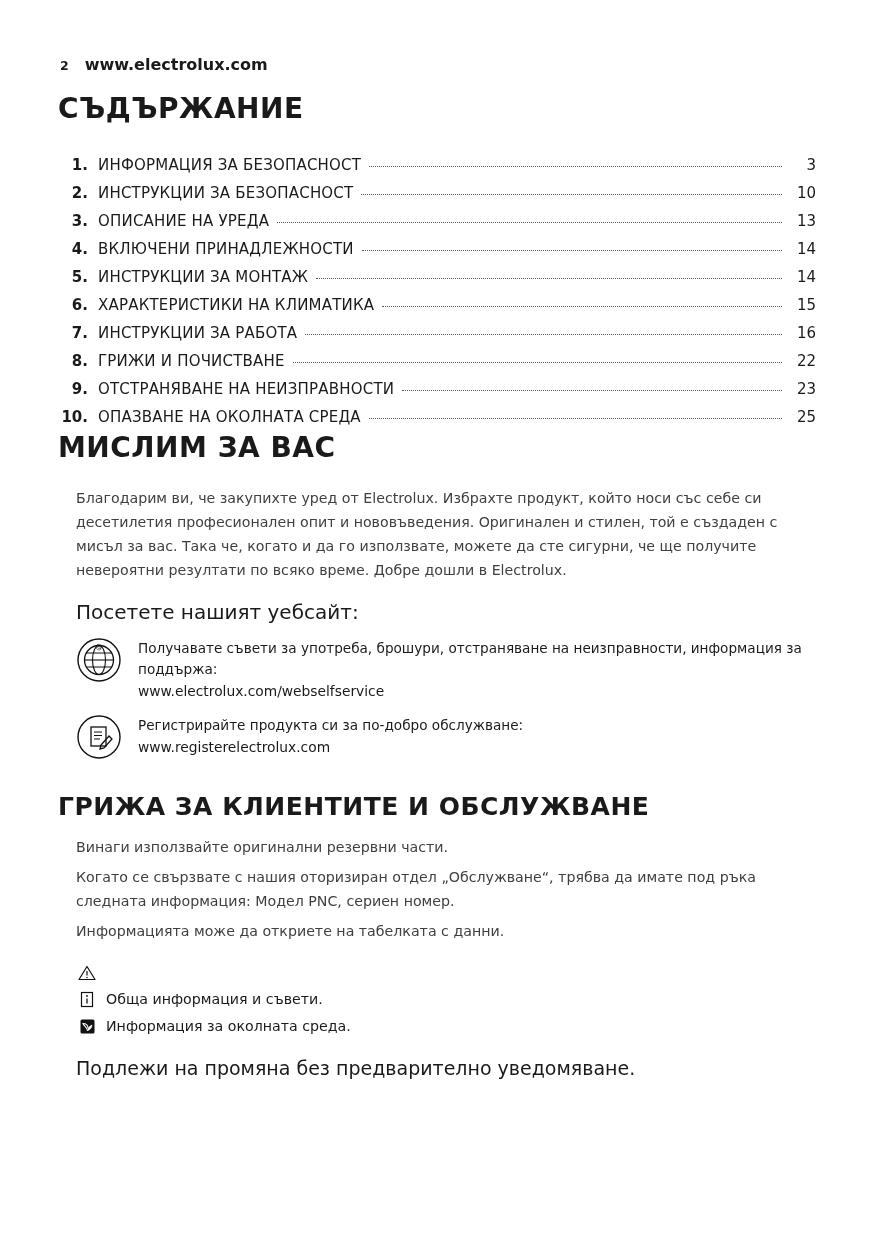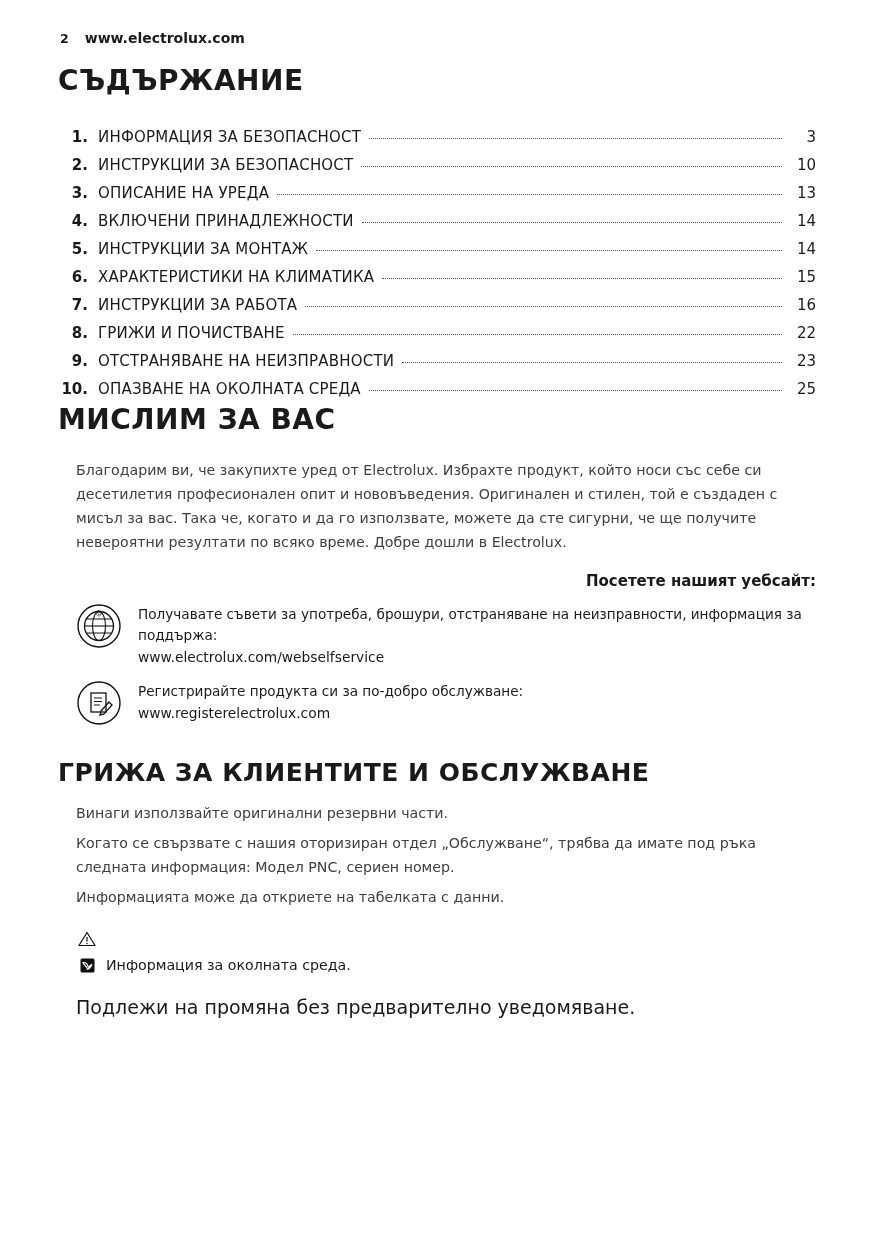--- a/index.html
+++ b/index.html
@@ -29,21 +29,21 @@
     display: flex;
     align-items: baseline;
     gap: 16px;
     font-size: 12.5px;
     font-weight: bold;
     color: #1a1a1a;
     margin-left: 2px;
     margin-bottom: 18px;
   }
   .header .pagenum { font-size: 12.5px; }
-  .header .site { font-size: 14px; }
+  .header .site { font-size: 16px; margin-top: 25px; }
 
   
   h1.title {
     font-family: "DejaVu Sans", sans-serif;
     font-weight: bold;
     font-size: 28px;
     letter-spacing: 0.5px;
     margin: 0 0 26px 0;
     color: #1a1a1a;
   }
@@ -100,25 +100,24 @@
   .para {
     font-size: 14.2px;
     line-height: 24px;
     color: #404040;
     margin: 0 0 16px 0;
     padding-left: 18px;
     max-width: 748px;
   }
   .para.tight { margin-bottom: 6px; }
   .bold-label {
-    font-weight: bold;
-    font-size: 15px;
+    font-weight: normal;
+    font-size: 20px;
     padding-left: 18px;
     margin: 18px 0 12px 0;
-    text-align: right;
   }
 
   
   .iconrow {
     display: flex;
     align-items: flex-start;
     padding-left: 18px;
     margin-bottom: 11px;
   }
   .iconrow .icon {
@@ -299,20 +298,30 @@
       <span class="gi">
         <svg width="18" height="16" viewBox="0 0 18 16">
           <path d="M9 1.5 L17 14.5 L1 14.5 Z" fill="none" stroke="#111" stroke-width="1.2" stroke-linejoin="round"></path>
           <line x1="9" y1="6" x2="9" y2="10.5" stroke="#111" stroke-width="1.2"></line>
           <circle cx="9" cy="12.4" r="0.75" fill="#111"></circle>
         </svg>
       </span>
     </div>
     <div class="lrow">
       <span class="gi">
+        <svg width="16" height="17" viewBox="0 0 16 17">
+          <rect x="2.5" y="1.5" width="11" height="14" fill="none" stroke="#111" stroke-width="1.2"></rect>
+          <circle cx="8" cy="5" r="0.9" fill="#111"></circle>
+          <line x1="8" y1="7.5" x2="8" y2="12.5" stroke="#111" stroke-width="1.3"></line>
+        </svg>
+      </span>
+      <span class="ltext">Обща информация и съвети.</span>
+    </div>
+    <div class="lrow">
+      <span class="gi">
         <svg width="17" height="17" viewBox="0 0 17 17">
           <rect x="1.5" y="1.5" width="14" height="14" rx="1.5" fill="#111"></rect>
           <path d="M8.5 13 C8.5 9 5 8.5 4 5.5 C7.5 5.5 9 7.5 9 10" fill="none" stroke="#fff" stroke-width="1.1"></path>
           <path d="M8.8 12 C8.8 9.5 11 8 13 7 C12.8 10 11 11.8 9 12.4" fill="#fff" stroke="#fff" stroke-width="0.6"></path>
         </svg>
       </span>
       <span class="ltext">Информация за околната среда.</span>
     </div>
   </div>
 

